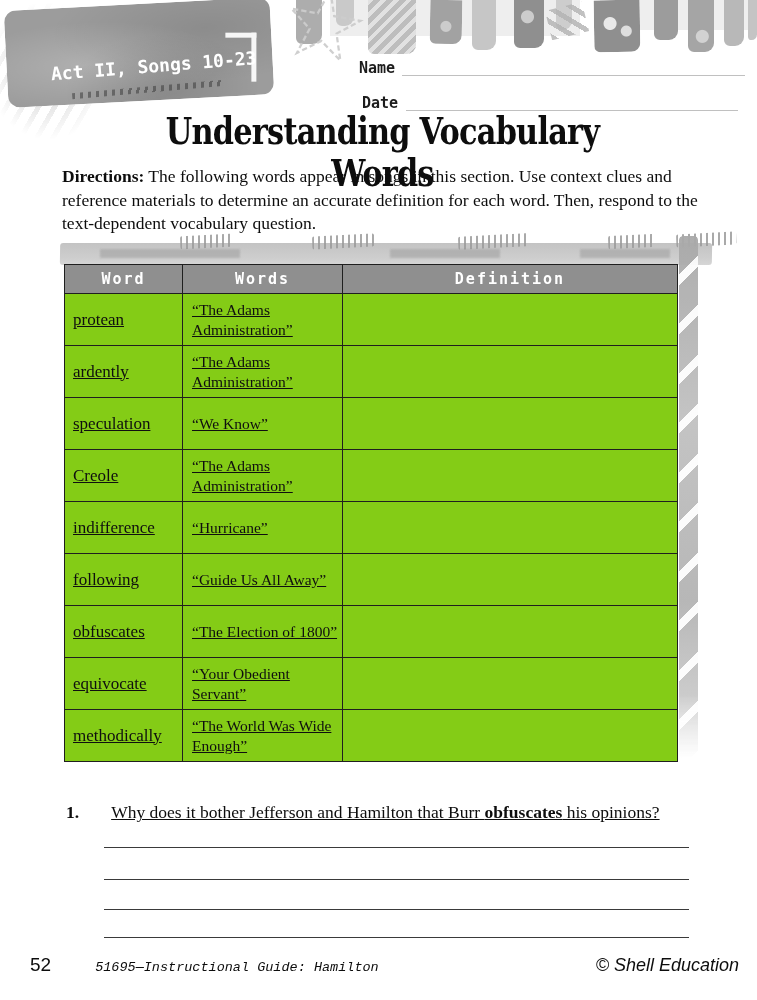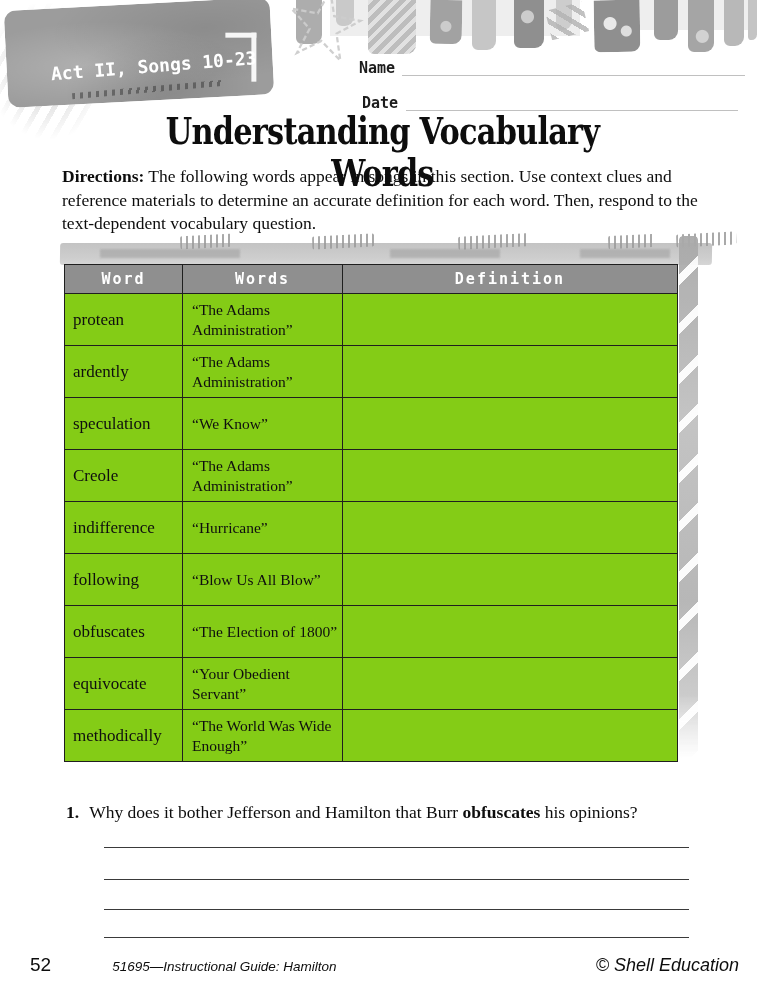--- a/index.html
+++ b/index.html
@@ -54,38 +54,38 @@
         background:repeating-linear-gradient(135deg,transparent 0 27px,rgba(255,255,255,.95) 27px 35px),
                    linear-gradient(180deg,#a9a9a9,#c1c1c1 35%,#b4b4b4 70%,#d8d8d8);
         -webkit-mask-image:linear-gradient(180deg,#000 0 88%,transparent);
         mask-image:linear-gradient(180deg,#000 0 88%,transparent);}
 
   
   table.vocab{position:absolute;left:64px;top:264px;width:613px;border-collapse:collapse;
         table-layout:fixed;background:#84cc16;}
   table.vocab th{background:#8f8f8f;color:#fff;font:bold 15px "DejaVu Sans Mono",monospace;
         letter-spacing:2px;height:26px;border:1.6px solid #1f1f1f;}
-  table.vocab td{border:1.6px solid #1f1f1f;height:47px;vertical-align:middle;color:#0f0f0f;}
+  table.vocab td{border:1.6px solid #1f1f1f;height:47px;vertical-align:middle;color:#0f0f0f;text-decoration:underline;}
   td.word-cell{font:17px "Liberation Serif",serif;padding:2px 4px 2px 8px;}
   td.song-cell{font:15.5px/1.25 "Liberation Serif",serif;padding:2px 4px 2px 9px;}
   td.def-cell{padding:0;}
 
   
   .question{position:absolute;left:66px;top:802px;width:630px;display:flex;
         font:17.5px "Liberation Serif",serif;color:#0d0d0d;}
   .q-num{font-weight:bold;}
-  .q-text{margin-left:10px;}
+  .q-text{margin-left:32px;text-decoration:underline;}
   .q-text b{font-weight:bold;}
   .answer-line{position:absolute;left:104px;width:585px;border-bottom:1.7px solid #3a3a3a;}
 
   
   .footer{position:absolute;left:30px;right:18px;top:954px;display:flex;align-items:baseline;
         font-family:"Liberation Sans",sans-serif;color:#0d0d0d;}
   .page-num{font-size:19px;}
-  .book-id{margin-left:61px;font-style:italic;font-size:13.5px;}
+  .book-id{margin-left:44px;font-style:italic;font-size:13.5px;font-family:Liberation Mono, monospace;}
   .publisher{margin-left:auto;font-style:italic;font-size:18px;}
 </style>
 </head>
 <body>
 
 <div class="page">
 
   <div class="decor" style="left:0;top:0;width:757px;height:140px;">
     <div class="wash" style="left:330px;width:250px;height:36px;background:#e3e3e3;opacity:.6;"></div>
     <div class="wash" style="left:600px;width:150px;height:30px;background:#e0e0e0;opacity:.55;"></div>
@@ -170,21 +170,21 @@
           <td class="song-cell">“The Adams Administration”</td>
           <td class="def-cell"></td>
         </tr>
       <tr>
           <td class="word-cell">indifference</td>
           <td class="song-cell">“Hurricane”</td>
           <td class="def-cell"></td>
         </tr>
       <tr>
           <td class="word-cell">following</td>
-          <td class="song-cell">“Blow Us All Blow”</td>
+          <td class="song-cell">“Guide Us All Away”</td>
           <td class="def-cell"></td>
         </tr>
       <tr>
           <td class="word-cell">obfuscates</td>
           <td class="song-cell">“The Election of 1800”</td>
           <td class="def-cell"></td>
         </tr>
       <tr>
           <td class="word-cell">equivocate</td>
           <td class="song-cell">“Your Obedient Servant”</td>

